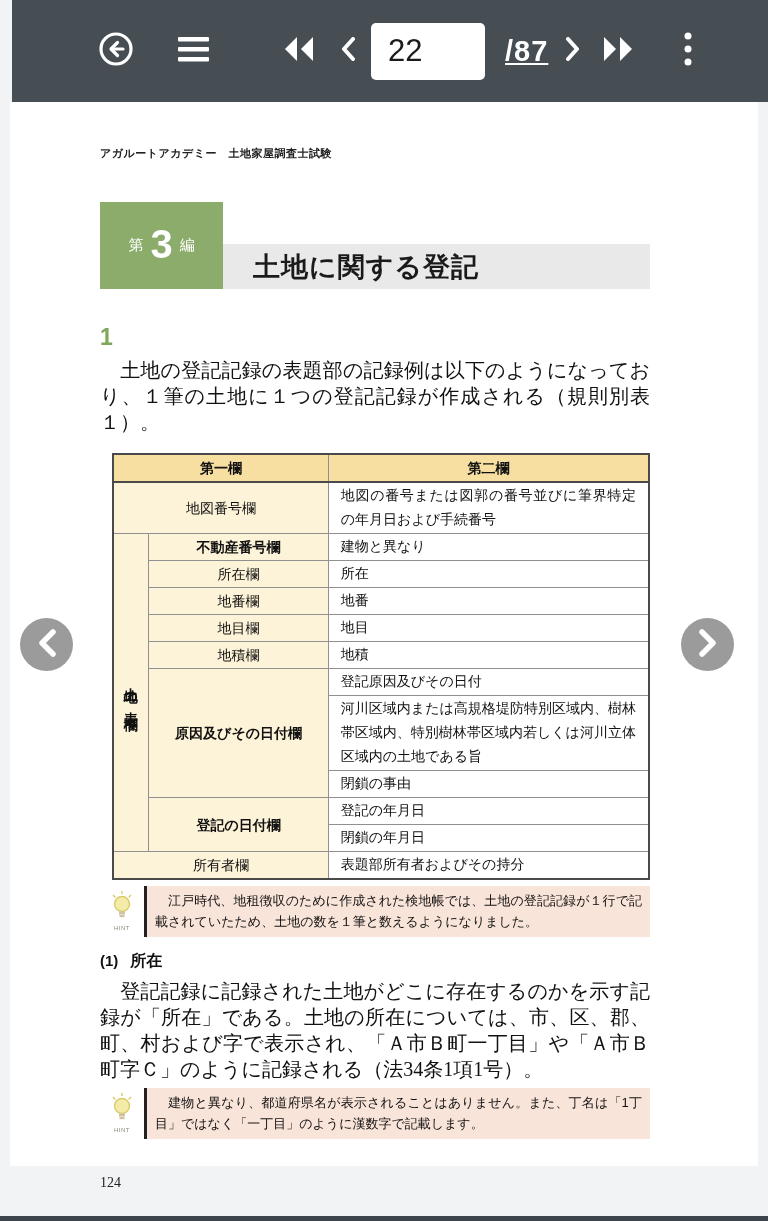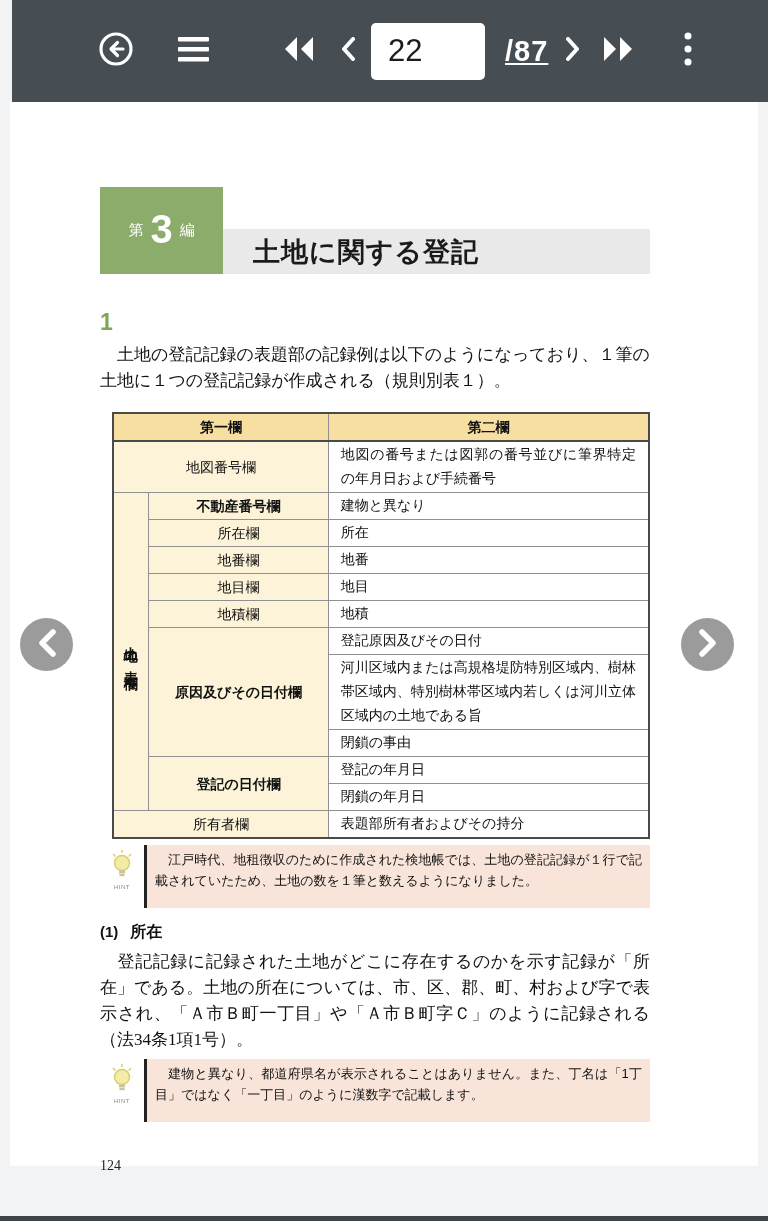--- a/index.html
+++ b/index.html
@@ -67,21 +67,21 @@
     letter-spacing: 1px;
     margin-top: 42px;
   }
 
   .section-heading { display: flex; align-items: baseline; margin-top: 35px; gap: 15px; }
   .section-num { color: #7FA757; font-size: 23px; font-weight: bold; }
   .section-title { color: #111; font-size: 19px; font-weight: bold; letter-spacing: 0.5px; }
 
   .para {
     font-family: "Liberation Serif", "DejaVu Serif", serif;
-    font-size: 17px; line-height: 26px; color: #111;
+    font-size: 20px; line-height: 26px; color: #111;
     text-align: justify; margin-top: 6px;
   }
 
   
   .reg-table {
     margin: 18px 0 0 12px;
     border-collapse: collapse;
     width: 538px;
     border: 2px solid #4A4A4A;
   }
@@ -117,21 +117,21 @@
 
   
   .hint { display: flex; margin-top: 6px; align-items: flex-start; }
   .hint-icon-wrap {
     width: 44px; flex: none; display: flex; flex-direction: column;
     align-items: center; padding-top: 4px;
   }
   .hint-label { font-size: 6px; color: #8a8a7a; letter-spacing: 0.5px; margin-top: 1px; }
   .hint-box {
     flex: 1; background: #F9E4D9; border-left: 3px solid #222;
-    padding: 4px 8px 17px 8px;
+    padding: 4px 8px 5px 8px;
     font-size: 13px; line-height: 21px; color: #111;
     text-align: justify;
   }
 
   .sub-heading { display: flex; align-items: baseline; margin-top: 14px; gap: 12px; }
   .sub-num { font-size: 15px; font-weight: bold; color: #111; }
   .sub-title { font-size: 16px; font-weight: bold; color: #111; }
 
   .folio {
     font-family: "Liberation Serif", "DejaVu Serif", serif;
@@ -225,20 +225,21 @@
         <circle cx="4" cy="17" r="3.5" fill="#fff"></circle>
         <circle cx="4" cy="30" r="3.5" fill="#fff"></circle>
       </svg>
     </span>
   </div>
 </div>
 
 <div class="pdf-page">
   <div class="content">
 
+    <div class="doc-header">アガルートアカデミー　土地家屋調査士試験</div>
 
     <div class="banner">
       <div class="banner-part">
         <span class="small">第</span>
         <span class="big">3</span>
         <span class="small">編</span>
       </div>
       <div class="banner-title">土地に関する登記</div>
     </div>
 

